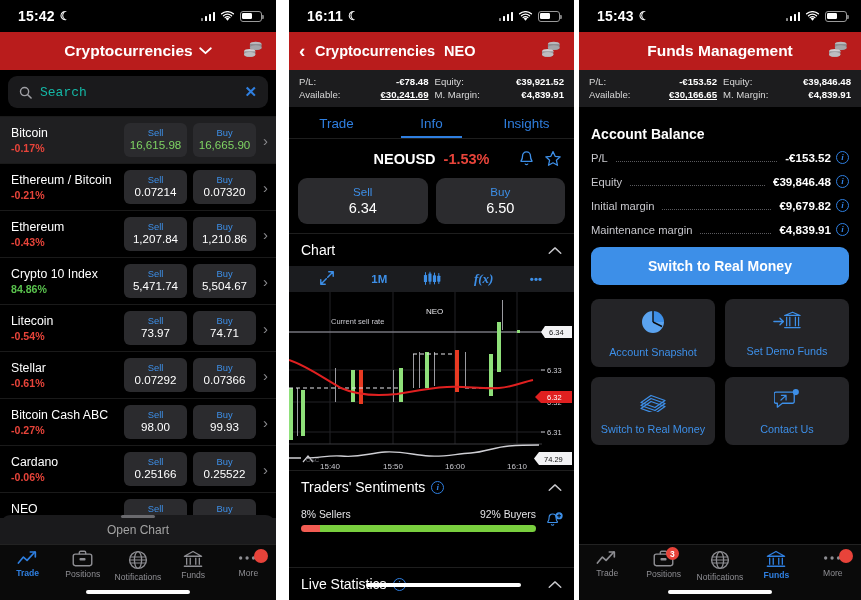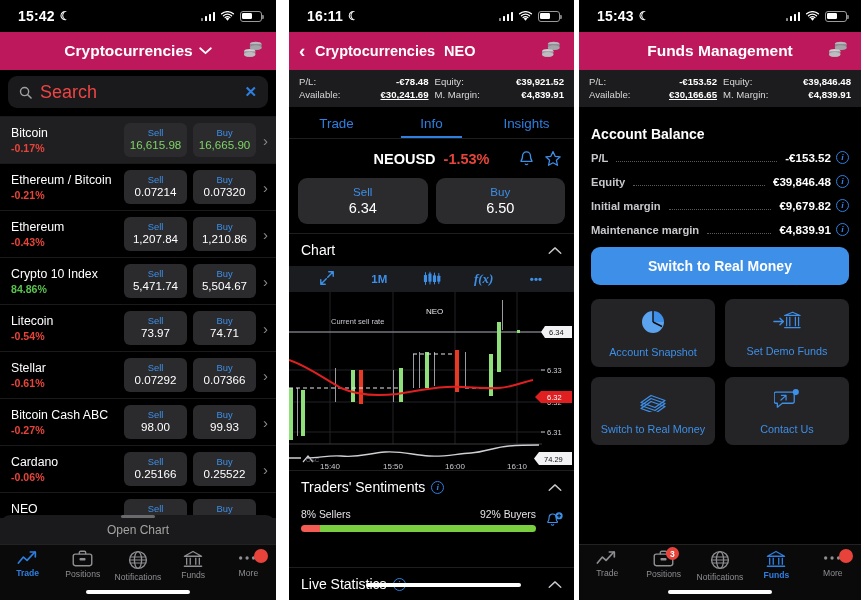--- a/index.html
+++ b/index.html
@@ -36,21 +36,21 @@
   .bars i:nth-child(2){height:5.5px;}
   .bars i:nth-child(3){height:7.5px;}
   .bars i:nth-child(4){height:9.5px;}
   .batt { width:22px; height:11px; border:1.3px solid #9a9a9a; border-radius:3px; position:relative; padding:1.4px;}
   .batt::after { content:""; position:absolute; right:-3px; top:3.5px; width:1.6px; height:4px; background:#7a7a7a; border-radius:0 1px 1px 0;}
   .batt span { display:block; height:100%; width:55%; background:#fff; border-radius:1.2px;}
 
   
   .navbar {
     height: 38px; display:flex; align-items:center; justify-content:center;
-    position:relative; color:#fff; background:#be185d;
+    position:relative; color:#fff; background:#b91c1c;
   }
   .nav-title { font-size:15.5px; font-weight:bold; display:flex; align-items:center; gap:6px; }
   .coins-icon { position:absolute; right:12px; top:50%; transform:translateY(-50%); }
   .back-chev { position:absolute; left:10px; top:50%; transform:translateY(-50%); font-size:19px; font-weight:bold; color:#fff; }
   .nav-left-title { position:absolute; left:26px; top:50%; transform:translateY(-50%); font-size:14.5px; font-weight:bold; display:flex; gap:9px; align-items:baseline;}
   .nav-left-title .sym { font-size:14.5px; }
 
   
   .acct-strip {
     background:#1c1c1e; padding:6px 10px 7px 10px;
@@ -61,21 +61,21 @@
   .acct-cell .k { color:#d8d8d8; }
   .acct-cell .v { font-weight:bold; }
   .acct-cell .v.u { text-decoration:underline; }
 
   
   .search-wrap { padding:6px 8px 8px 8px; background:#000; }
   .search {
     height:32px; background:#1a1a1c; border-radius:9px;
     display:flex; align-items:center; padding:0 11px; gap:8px;
   }
-  .search .ph { color:#ef4444; font-size:18px; flex:1; }
+  .search .ph { color:#14b8a6; font-size:13px; flex:1;font-family:Liberation Mono, monospace; }
   .x-btn { color:#2f7fe0; font-size:15px; font-weight:bold; }
 
   
   .list { background:#000; }
   .row {
     height:47px; display:flex; align-items:center; padding:0 8px 0 11px;
     border-top:1px solid #1a1a1a; position:relative;
   }
   .row.sel { background:#1f1f21; }
   .row .name-col { flex:1; min-width:0; }
@@ -147,21 +147,21 @@
   .sent-lbls { display:flex; justify-content:space-between; font-size:10.4px; color:#e3e3e6; padding-right:26px;}
   .sent-bar { height:7px; border-radius:4px; margin-top:5px; overflow:hidden; display:flex; margin-right:26px;}
   .sent-bar .s { background:#f25c52; }
   .sent-bar .b { background:#79cf3e; }
   .bell-sent { position:absolute; right:10px; bottom:8px; }
 
   
   .acct-balance { background:#000; padding:10px 12px 0 12px; }
   .ab-title { color:#fff; font-size:14px; font-weight:bold; margin-bottom:9px;}
   .ab-row { display:flex; align-items:center; gap:5px; margin-bottom:11px; }
-  .ab-row .k { color:#c7c7cc; font-size:11.2px; white-space:nowrap;font-weight:bold;}
+  .ab-row .k { color:#c7c7cc; font-size:11.2px; white-space:nowrap;}
   .ab-row .dots { flex:1; border-bottom:1.4px dotted #5a5a5e; height:9px; margin:0 3px;}
   .ab-row .v { color:#fff; font-size:11.6px; font-weight:bold; white-space:nowrap;}
   .switch-btn {
     margin:6px 12px 0 12px; height:38px; background:#3d8fe8; border-radius:9px;
     display:flex; align-items:center; justify-content:center; color:#fff; font-size:14px; font-weight:bold;
   }
   .grid2 { display:grid; grid-template-columns:1fr 1fr; gap:10px; padding:14px 12px 0 12px; background:#000;}
   .card {
     height:68px; background:#242427; border-radius:8px;
     display:flex; flex-direction:column; align-items:center; justify-content:center; gap:7px;

